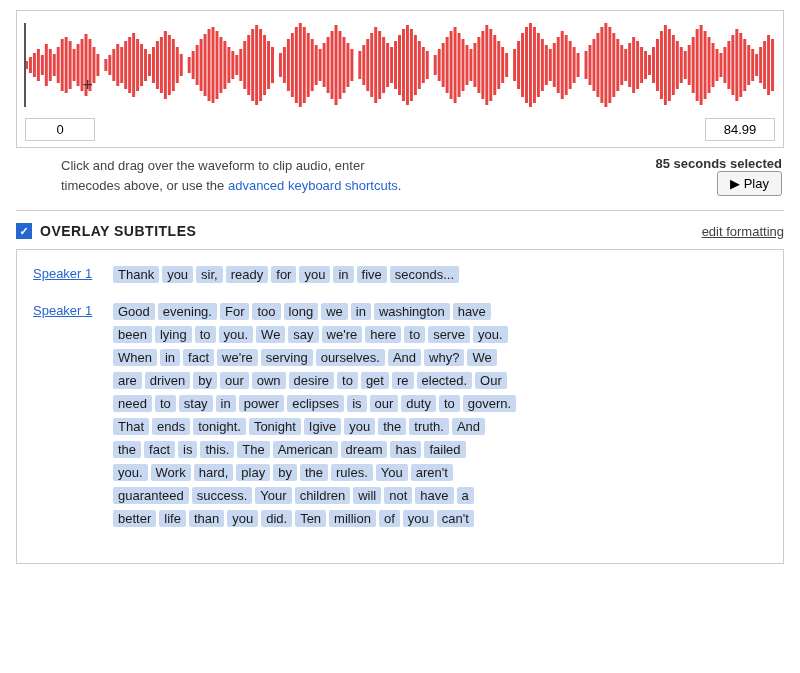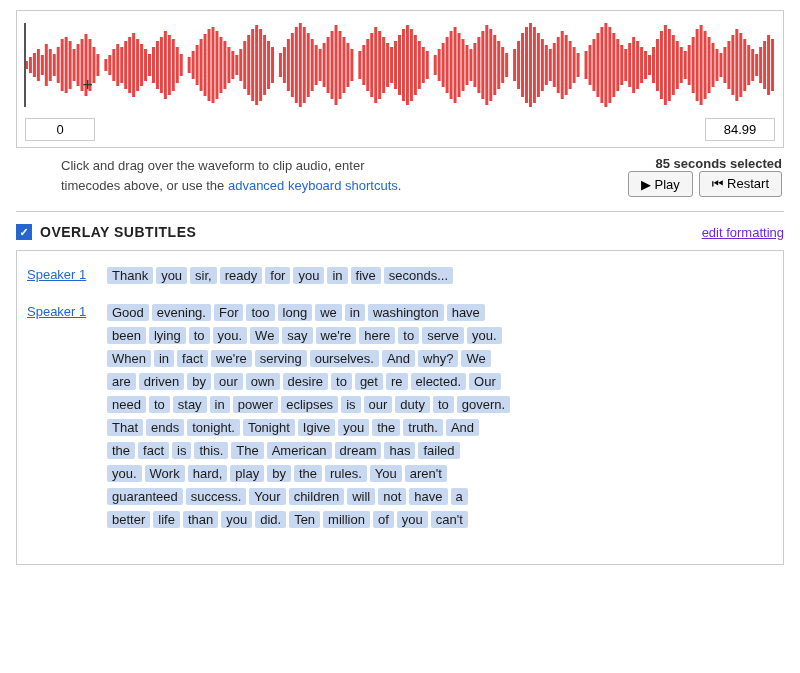--- a/index.html
+++ b/index.html
@@ -63,20 +63,21 @@
       align-items: flex-end;
     }
     .seconds-selected {
       font-size: 13px;
       font-weight: bold;
       color: #333;
     }
     .buttons-row {
       display: flex;
       gap: 6px;
+      flex-direction: column;
     }
     .btn {
       border: 1px solid #999;
       background: #f5f5f5;
       padding: 4px 12px;
       font-size: 13px;
       cursor: pointer;
       display: flex;
       align-items: center;
       gap: 4px;
@@ -117,29 +118,29 @@
       font-weight: bold;
     }
     .overlay-title {
       font-weight: bold;
       font-size: 14px;
       letter-spacing: 0.5px;
       color: #222;
       text-transform: uppercase;
     }
     .edit-formatting-link {
-      color: #6d28d9;
+      color: #404040;
       text-decoration: underline;
       font-size: 13px;
       cursor: pointer;
     }
     
     .subtitles-panel {
       border: 1px solid #ccc;
-      padding: 16px 10px;
+      padding: 16px 16px;
       background: #fff;
     }
     .subtitle-row {
       display: flex;
       gap: 16px;
       margin-bottom: 14px;
       align-items: flex-start;
     }
     .speaker-link {
       color: #2566d1;
@@ -389,21 +390,20 @@
 
   <div class="instructions-row">
     <div class="instructions-text">
       Click and drag over the waveform to clip audio, enter<br>
       timecodes above, or use the <a>advanced keyboard shortcuts</a>.
     </div>
     <div class="playback-controls">
       <span class="seconds-selected">85 seconds selected</span>
       <div class="buttons-row">
         <button class="btn">▶ Play</button>
-        <button class="btn">⏮ Restart</button>
       </div>
     </div>
   </div>
 
   <hr class="divider">
 
   <div class="overlay-header">
     <div class="overlay-left">
       <div class="checkbox-blue"></div>
       <span class="overlay-title">OVERLAY SUBTITLES</span>

